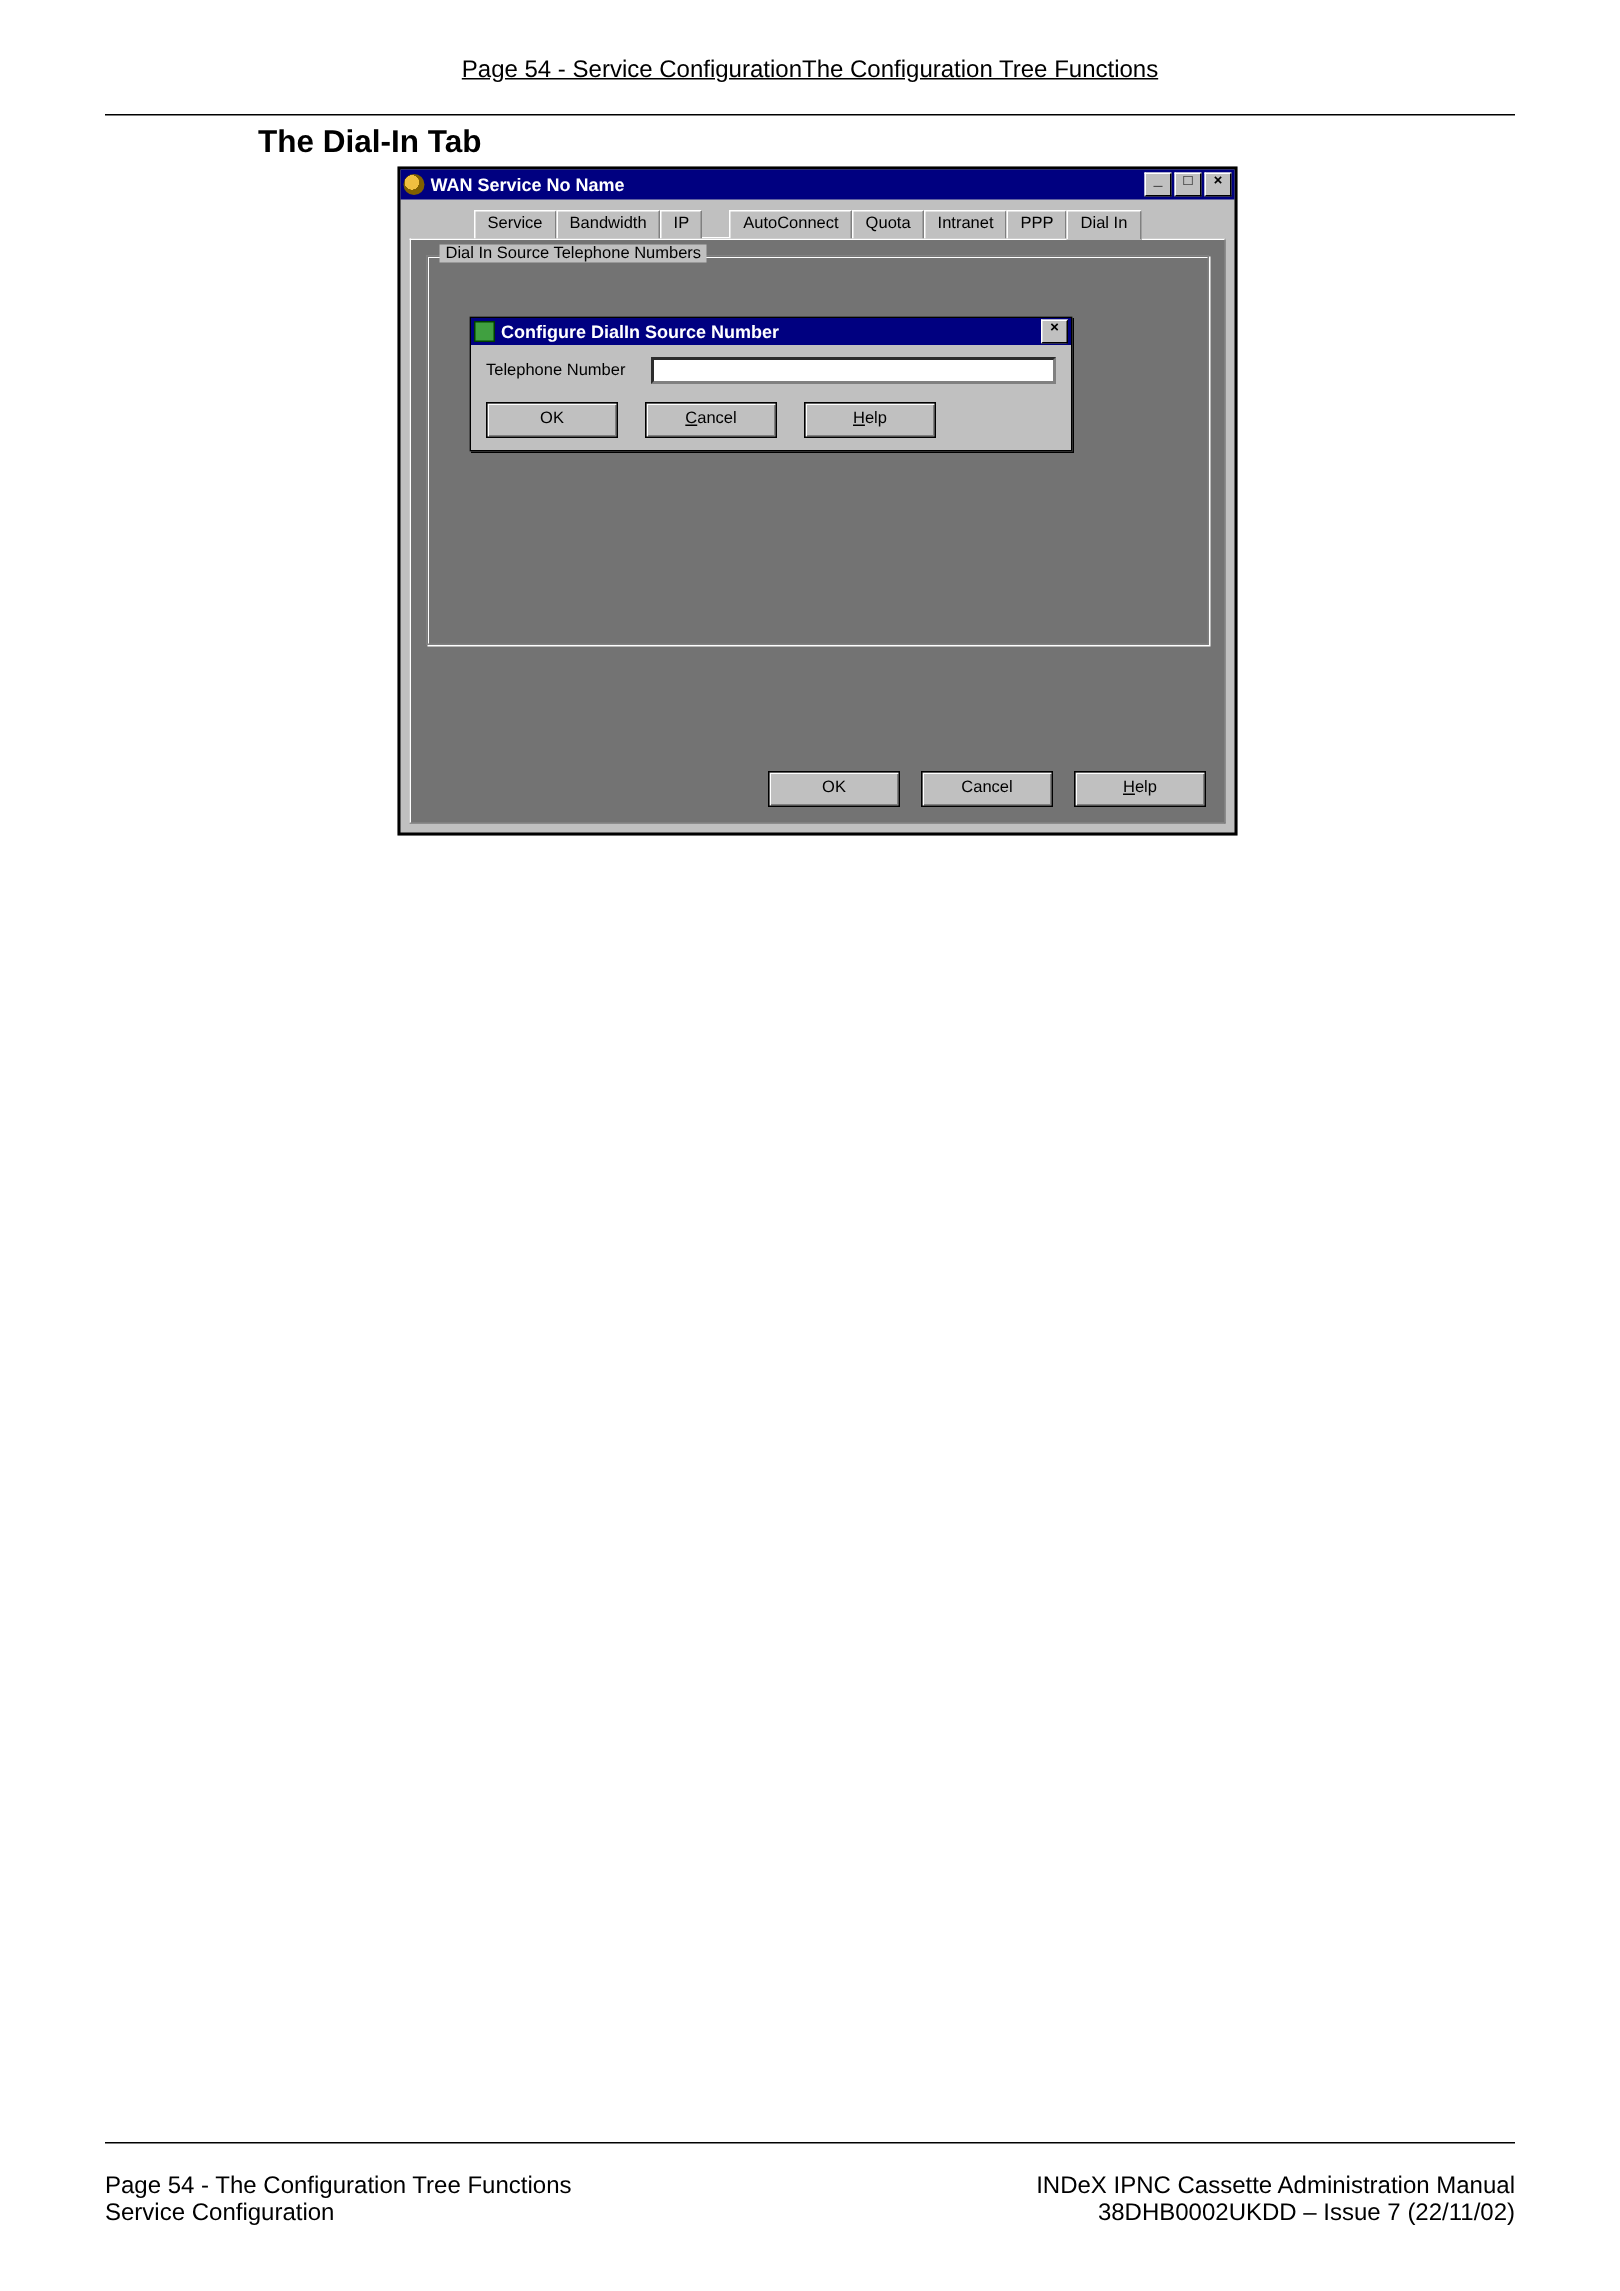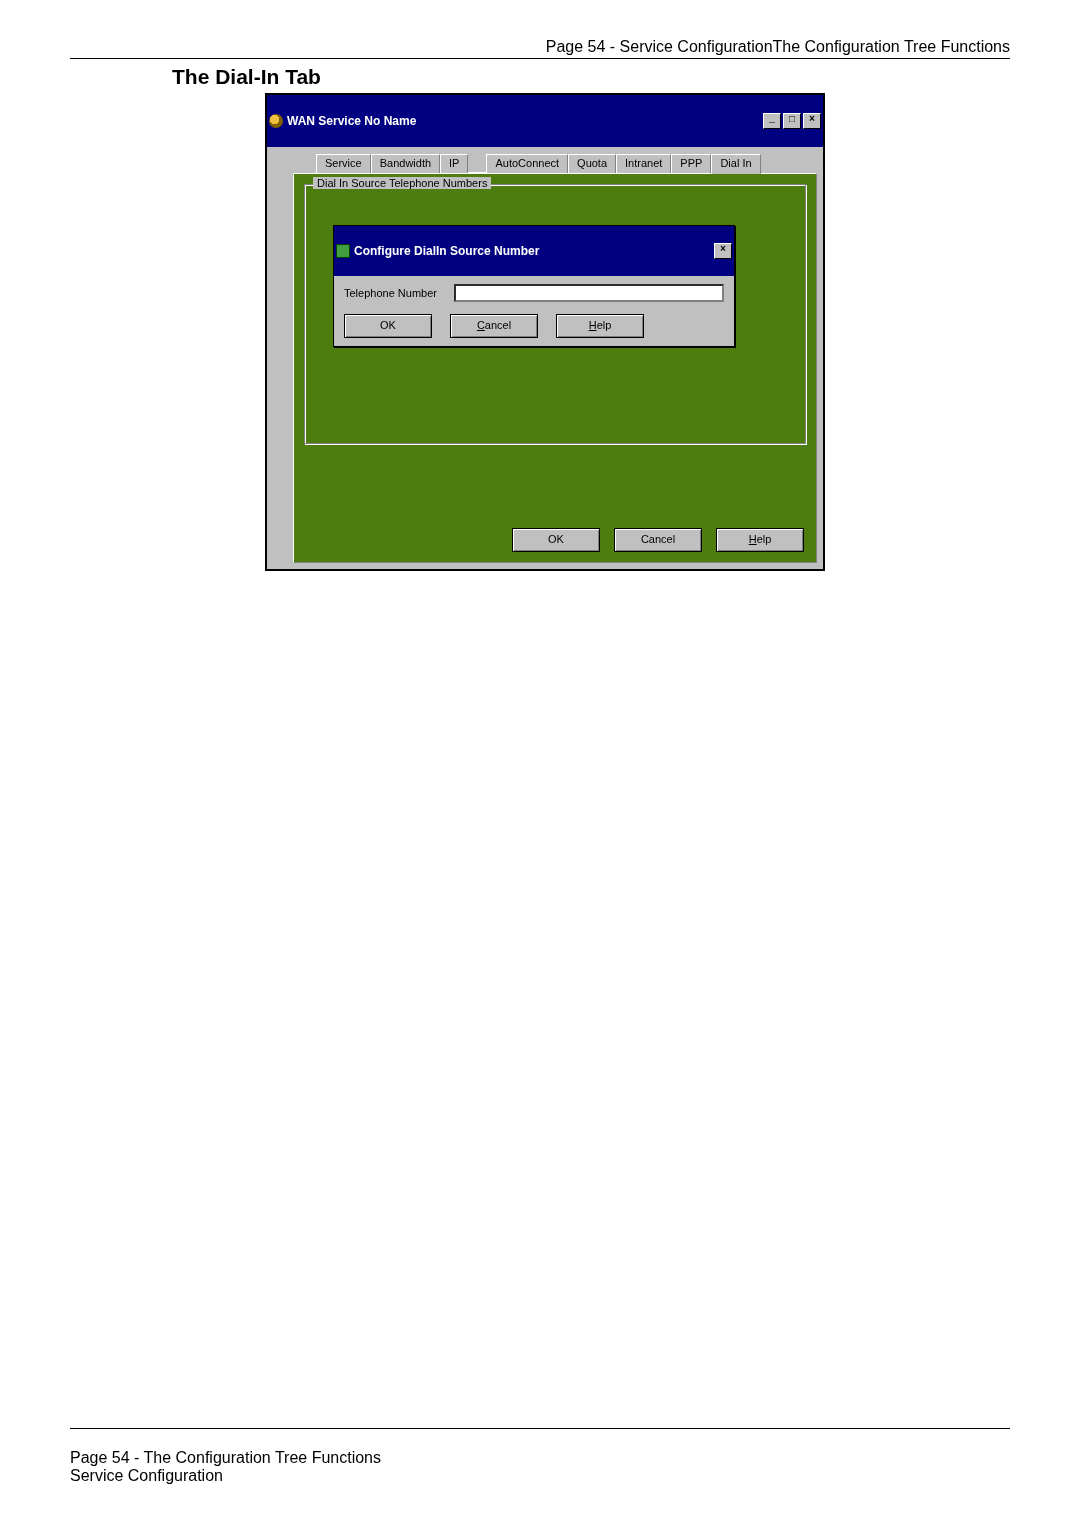--- a/index.html
+++ b/index.html
@@ -12,24 +12,25 @@
   }
   .page {
     width: 1080px;
     height: 1527px;
     position: relative;
     box-sizing: border-box;
     padding: 38px 70px 30px 70px;
   }
   .top-header {
     display: flex;
-    justify-content: flex-end;
+    justify-content: center;
     font-size: 16px;
     border-bottom: 1px solid #000;
-    padding-bottom: 2px;
+    padding-bottom: 20px;
+    text-decoration: underline;
   }
   .section-title {
     font-size: 21px;
     font-weight: bold;
     margin: 6px 0 4px 102px;
   }
   .content-col {
     margin-left: 195px;
     width: 780px;
   }
@@ -39,21 +40,21 @@
     border: 2px solid #000;
     background: #c0c0c0;
     margin-top: 2px;
   }
   .titlebar {
     background: #000080;
     color: #fff;
     display: flex;
     align-items: center;
     height: 20px;
-    padding: 16px 2px;
+    padding: 0 2px;
     font-size: 12px;
   }
   .titlebar .sys-icon {
     width: 14px; height: 14px;
     background: radial-gradient(circle at 40% 40%, #f0c040 0 40%, #806000 41% 100%);
     border-radius: 50%;
     margin-right: 4px;
     flex: 0 0 auto;
   }
   .titlebar .title-text { flex: 1 1 auto; white-space: nowrap; overflow: hidden; font-weight: bold; }
@@ -88,26 +89,25 @@
     flex: 0 0 18px;
   }
   .tab.active {
     background: #c0c0c0;
     border-bottom: 1px solid #c0c0c0;
     z-index: 2;
   }
   .tab-pane {
     border: 1px solid #808080;
     border-top-color: #fff; border-left-color: #fff;
-    background: #4d7c0f;
+    background: #737373;
     height: 390px;
     padding: 10px;
     box-sizing: border-box;
     position: relative;
-    margin-left: 20px;
   }
   .groupbox {
     border: 1px solid #808080;
     box-shadow: inset 1px 1px 0 #fff, 1px 1px 0 #fff;
     height: 260px;
     position: relative;
     padding: 14px 8px 8px 8px;
     box-sizing: border-box;
   }
   .groupbox .legend {
@@ -246,14 +246,18 @@
       </div>
     </div>
 
   </div>
 
   <div class="footer">
     <div class="col">
       <span>Page 54 - The Configuration Tree Functions</span>
       <span>Service Configuration</span>
     </div>
+    <div class="col right">
+      <span>INDeX IPNC Cassette Administration Manual</span>
+      <span>38DHB0002UKDD – Issue 7 (22/11/02)</span>
+    </div>
   </div>
 </div>
 
 </body></html>

